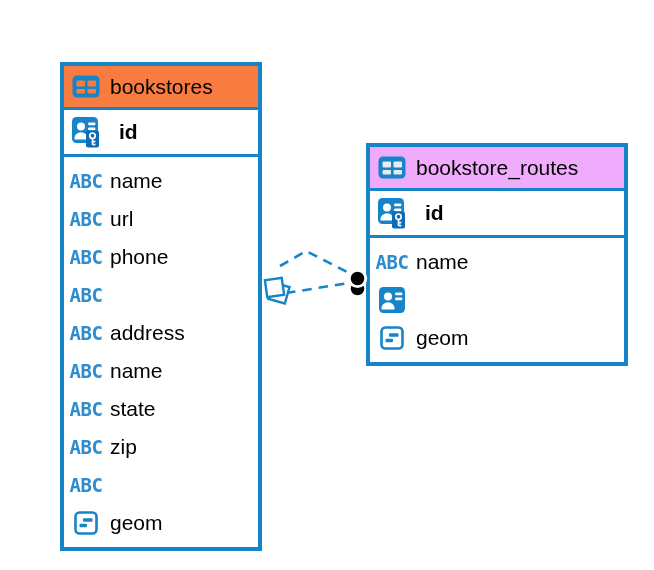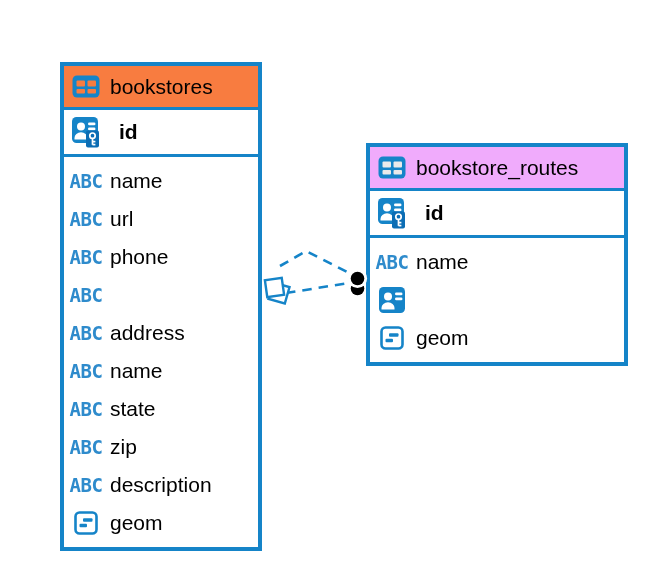--- a/index.html
+++ b/index.html
@@ -116,21 +116,20 @@
       <div class="col-row">
         <span class="icon-box">
             <span class="abc">ABC</span>
           </span>
         <span class="col-label">zip</span>
       </div>
       <div class="col-row">
         <span class="icon-box">
             <span class="abc">ABC</span>
           </span>
-        <span class="col-label">description</span>
       </div>
       <div class="col-row">
         <span class="icon-box">
           <svg width="24" height="24" viewBox="0 0 24 24">
             <rect x="1.5" y="1.5" width="21" height="21" rx="4" fill="none" stroke="#1584C8" stroke-width="2.6"></rect>
             <rect x="9" y="7.3" width="9.5" height="3.4" rx="1" fill="#1584C8"></rect>
             <rect x="5.5" y="12.8" width="7.5" height="3.4" rx="1" fill="#1584C8"></rect>
           </svg>
         </span>
         <span class="col-label">geom</span>

